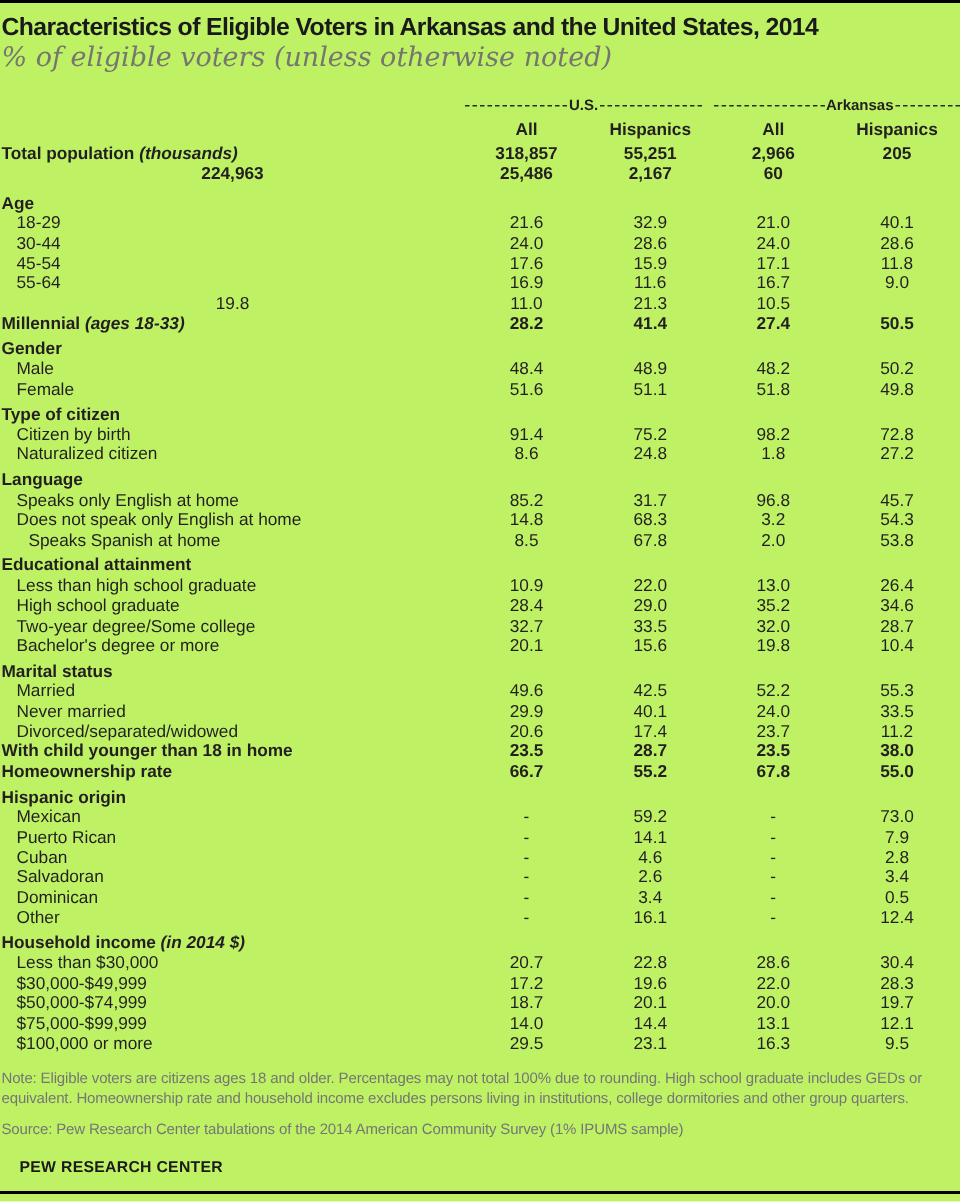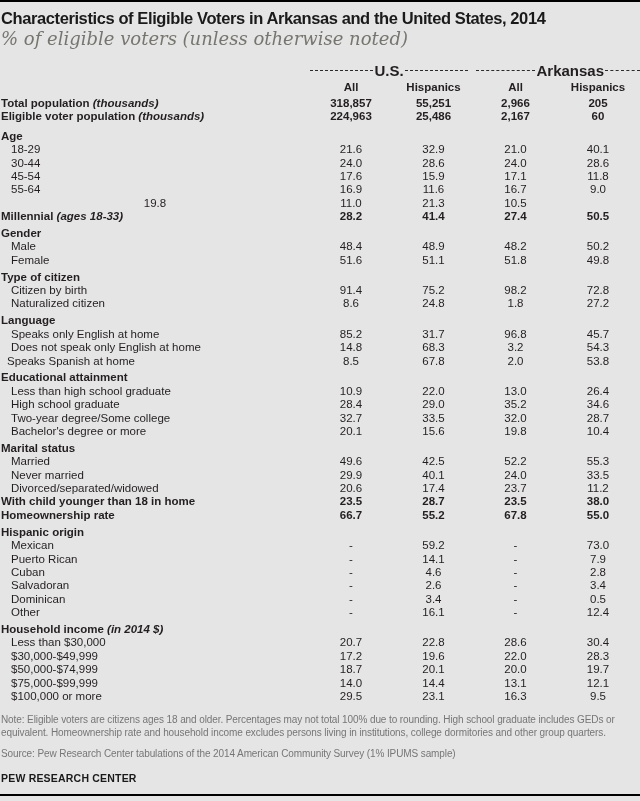--- a/index.html
+++ b/index.html
@@ -1,20 +1,20 @@
 <!DOCTYPE html>
 <html><head>
 <meta charset="utf-8">
 <style>
   * { margin:0; padding:0; box-sizing:border-box; }
   html,body { background:#ffffff; }
   .page {
     position:relative;
     width:640px; height:801px;
-    background:#e5e5e5;
+    background:#bef264;
     font-family:"Liberation Sans", sans-serif;
     color:#231f20;
     overflow:hidden;
   }
   .rule-top { height:2px; background:#000000; }
   .rule-bottom { position:absolute; left:0; top:794px; width:640px; height:2px; background:#000000; }
 
   .title {
     margin:7px 1px 0 1px;
     font-size:16.5px; line-height:19px;
@@ -31,40 +31,40 @@
   
   .grouprow {
     margin-top:18px;
     display:grid;
     grid-template-columns:310px 158px 8px 164px;
     height:13px; align-items:center;
   }
   .group { display:flex; align-items:center; height:13px; }
   .group .dashline { flex:1; height:0; border-top:1px dashed #2b2b2b; }
   .group.ar .dashline.l { flex:1.7; }
-  .group .glabel { font-size:15px; font-weight:bold; padding:0 1px; line-height:13px; }
+  .group .glabel { font-size:10px; font-weight:bold; padding:0 1px; line-height:13px; }
 
   .colhead {
     margin-top:3px;
     display:grid;
     grid-template-columns:310px 82px 83px 81px 84px;
     height:14px;
   }
   .colhead .ch { font-size:11.5px; font-weight:bold; text-align:center; line-height:14px; }
 
   .tbody { margin-top:3px; }
   .row {
     display:grid;
     grid-template-columns:310px 82px 83px 81px 84px;
     height:13.4px; font-size:11.5px; line-height:13.4px;
   }
   .row .label { padding-left:11px; white-space:nowrap; overflow:hidden; }
   .row.section, .row.bold { font-weight:bold; }
   .row.section .label, .row.bold .label { padding-left:1px; }
-  .row.indent2 .label { padding-left:7px; }
+  .row.indent2 .label { padding-left:19px; }
   .row.section { margin-top:3.5px; }
   .row.gap-after { margin-bottom:6px; }
   .row .val { text-align:center; }
   .lnote { font-style:italic; }
 
   .note {
     margin:11px 1px 0 1px;
     font-size:10px; line-height:12.5px;
     letter-spacing:-0.1px;
     color:#767676;
@@ -73,20 +73,21 @@
     margin:9px 1px 12px 1px;
     font-size:10px; line-height:12px;
     letter-spacing:-0.1px;
     color:#767676;
   }
   .brand {
     margin:9px 1px 0 1px;
     font-size:10.5px; line-height:12px;
     font-weight:bold; letter-spacing:0.2px;
     color:#1a1a1a;
+    padding-left:12px;
   }
 </style>
 </head>
 <body>
 
 <div class="page">
   <div class="rule-top"></div>
 
   <h1 class="title">Characteristics of Eligible Voters in Arkansas and the United States, 2014</h1>
   <p class="subtitle">% of eligible voters (unless otherwise noted)</p>
@@ -116,21 +117,20 @@
 
   <div class="tbody" id="rows">
       <div class="row bold">
         <div class="label">Total population<em class="lnote"> (thousands)</em></div>
         <div class="val">318,857</div>
         <div class="val">55,251</div>
         <div class="val">2,966</div>
         <div class="val">205</div>
       </div>
       <div class="row bold gap-after">
-        <div class="label">Eligible voter population<em class="lnote"> (thousands)</em></div>
         <div class="val">224,963</div>
         <div class="val">25,486</div>
         <div class="val">2,167</div>
         <div class="val">60</div>
       </div>
       <div class="row section">
         <div class="label">Age</div>
         <div class="val"></div>
         <div class="val"></div>
         <div class="val"></div>

